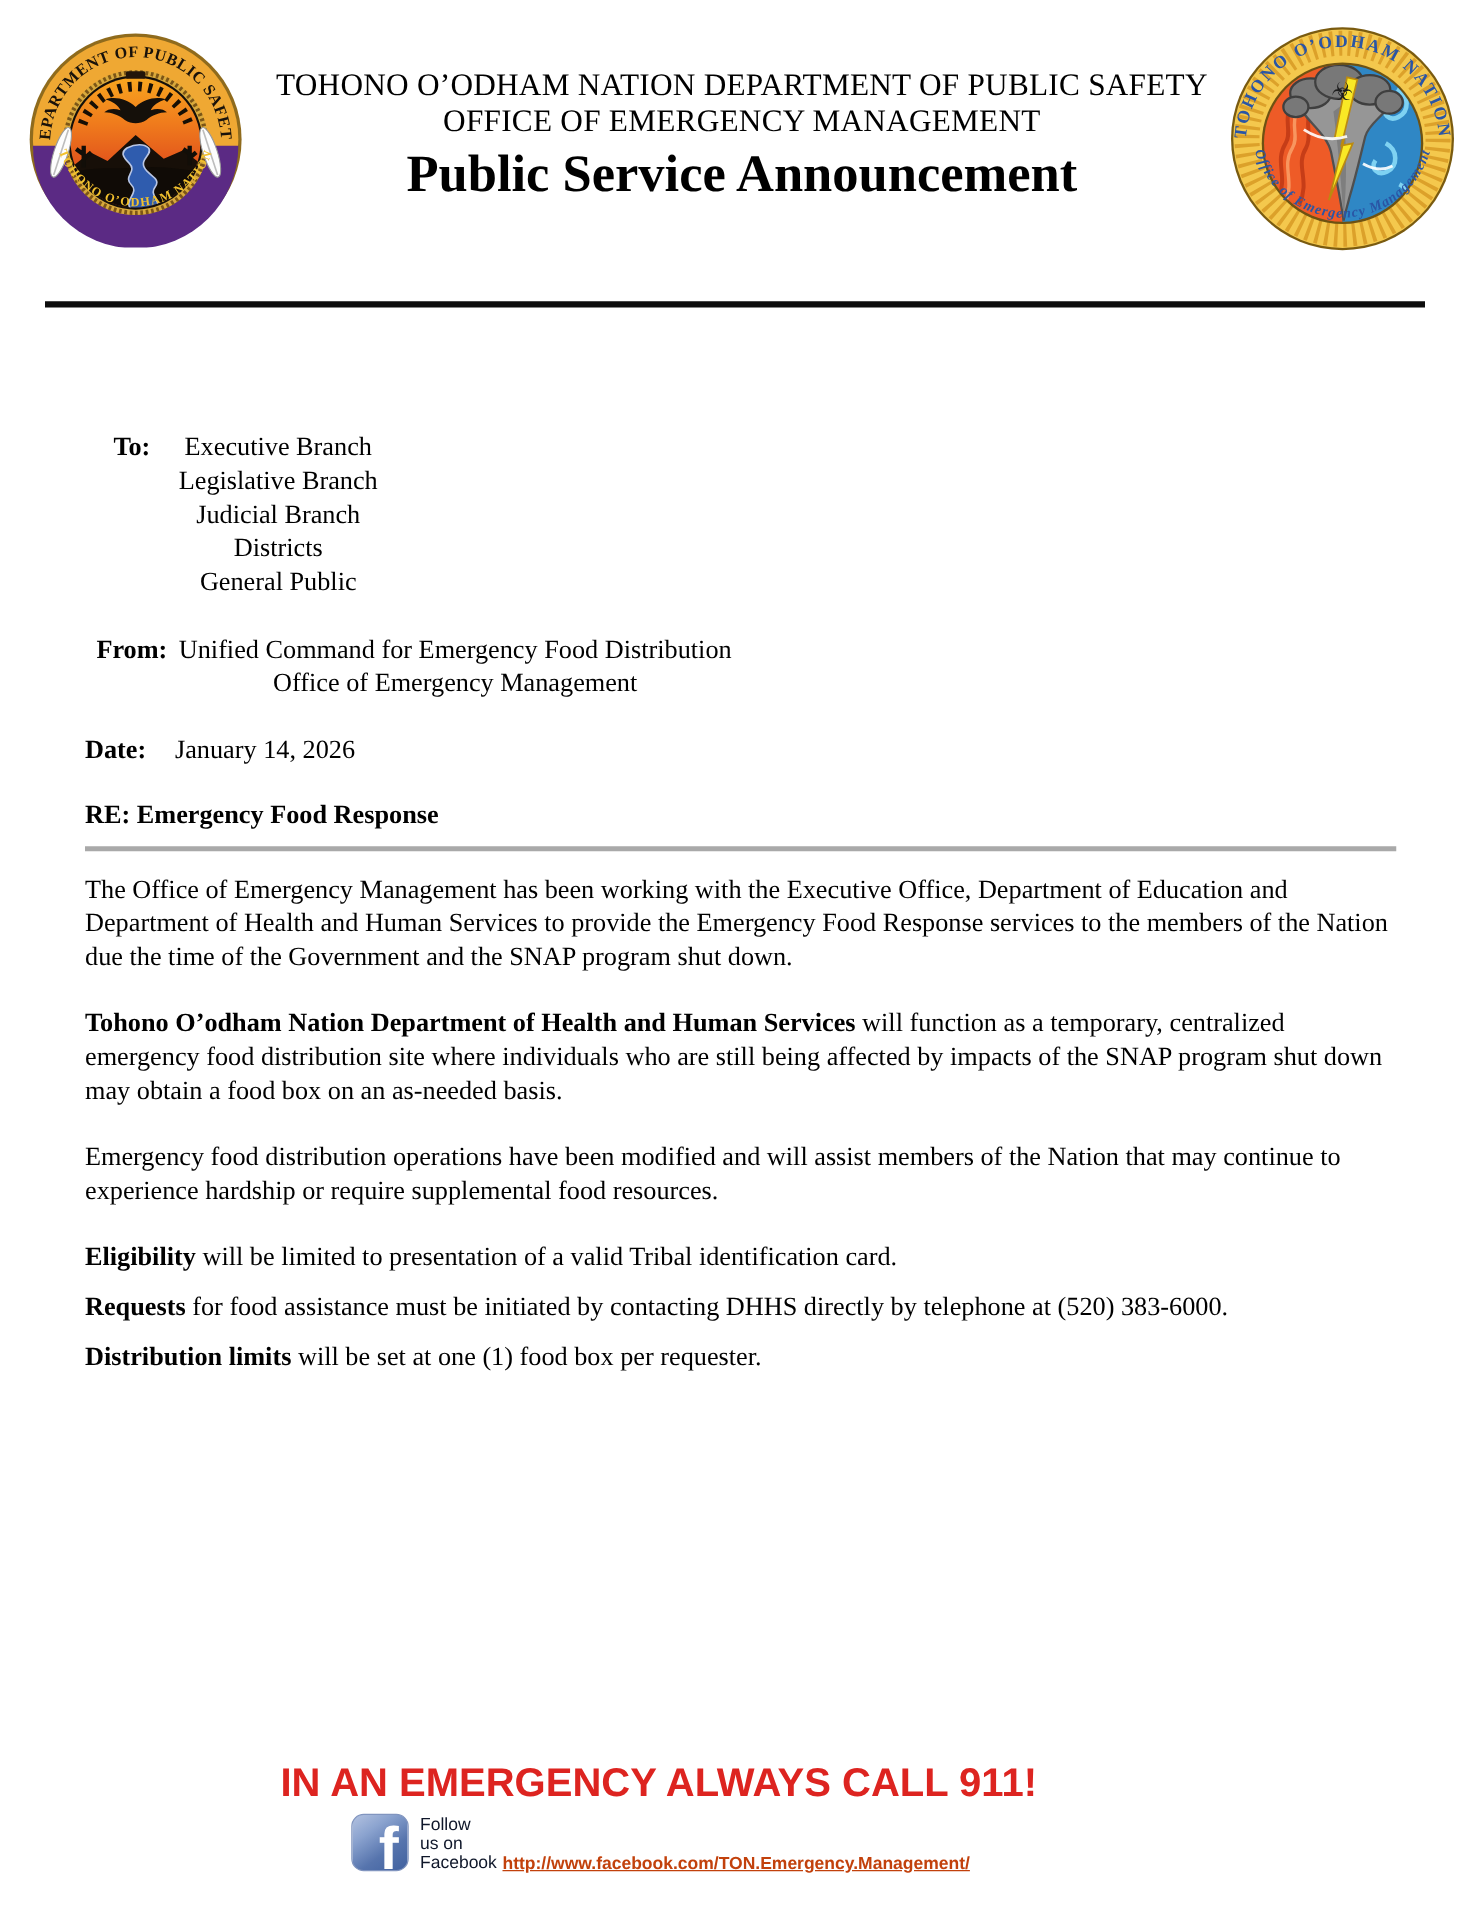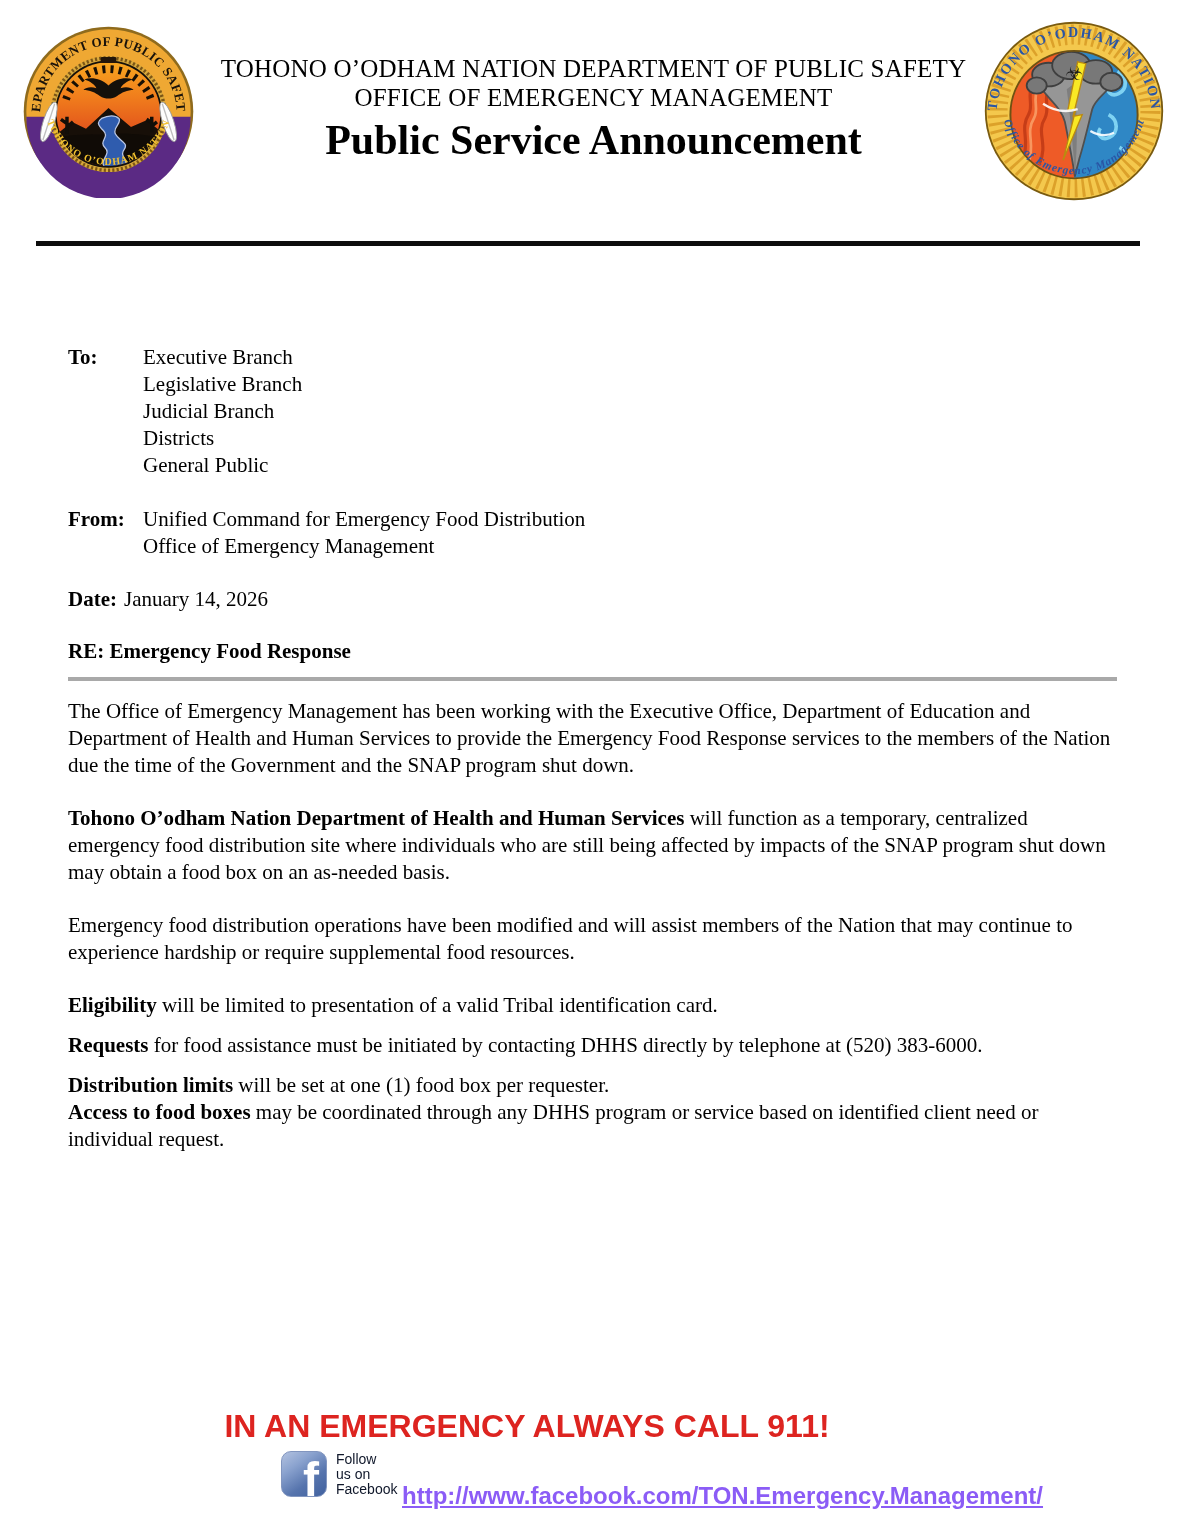--- a/index.html
+++ b/index.html
@@ -9,45 +9,45 @@
   
   .logo-left{position:absolute;left:22px;top:25px;width:173px;height:173px;}
   .logo-right{position:absolute;left:983px;top:20px;width:182px;height:182px;}
   .header-center{position:absolute;left:195px;right:195px;top:54px;text-align:center;}
   .org-line{font-weight:normal;font-size:25px;line-height:29px;letter-spacing:0.2px;}
   .doc-title{font-weight:bold;font-size:42px;line-height:48px;margin-top:4px;}
   .rule-black{position:absolute;left:36px;top:241px;width:1104px;height:5px;background:#0d0d0d;}
 
   
   .memo{position:absolute;left:68px;top:344px;width:1049px;font-size:21px;line-height:27px;}
-  .row{display:flex;}
+  .row{display:flex;text-align:center;}
   .lbl{font-weight:bold;flex:0 0 75px;width:75px;}
   .block-gap{margin-top:27px;}
   .date-line{margin-top:26px;}
-  .lbl-inline{font-weight:bold;margin-right:7px;}
+  .lbl-inline{font-weight:bold;margin-right:23px;}
   .re-line{font-weight:bold;margin-top:25px;}
   hr.divider{border:none;height:4px;background:#a9a9a9;margin:12px 0 17px 0;}
   .memo p{margin:0;}
   .memo p.gap{margin-top:26px;}
   .memo p.gap-sm{margin-top:13px;}
   .memo b{font-weight:bold;}
   .memo i{font-style:italic;}
 
   
   .footer-emergency{position:absolute;left:0;top:1408px;width:1054px;text-align:center;
       font-family:"Liberation Sans",sans-serif;font-weight:bold;font-size:32px;color:#dd2420;}
   .fb-icon{position:absolute;left:281px;top:1451px;width:46px;height:46px;border-radius:10px;
       background:linear-gradient(145deg,#b3c2e0 0%,#8ba3cf 30%,#5674ad 65%,#40619f 100%);
       border:1px solid #8195bf;overflow:hidden;box-sizing:border-box;}
   .fb-icon span{position:absolute;right:7px;bottom:-11px;
       font-family:"Liberation Sans",sans-serif;font-weight:bold;font-size:48px;color:#fff;}
   .fb-caption{position:absolute;left:336px;top:1452px;font-family:Liberation Sans, sans-serif;
       font-size:14px;line-height:15px;color:#0f172a;}
   .fb-url{position:absolute;left:402px;top:1482px;font-family:"Liberation Sans",sans-serif;
-      font-weight:bold;font-size:24px;color:#8b5cf6;text-decoration:underline;cursor:pointer;}
+      font-weight:bold;font-size:14px;color:#c2410c;text-decoration:underline;cursor:pointer;}
 </style>
 </head>
 <body>
 
 <div class="page">
 
   <svg class="logo-left" viewBox="0 0 200 200">
     <defs>
       <linearGradient id="skyGrad" x1="0" y1="0" x2="0" y2="1">
         <stop offset="0" stop-color="#f8a81f"></stop>
@@ -181,21 +181,20 @@
 
     <p class="gap"><span>Emergency food distribution operations have been modified and will assist members of the Nation that may continue to experience hardship or require supplemental food resources.</span></p>
 
     <p class="gap"><b>Eligibility</b><span> will be limited to presentation of a valid Tribal identification card.</span></p>
 
     <p class="gap-sm"><b>Requests</b><span> for food assistance must be initiated by contacting DHHS directly by telephone at (520) 383-6000.</span></p>
 
     <p class="gap-sm"><b>Distribution limits</b><span> will be set at one (1) food box per requester.</span></p>
 
 
-    <p><b>Access to food boxes</b><span> may be coordinated through any DHHS program or service based on identified client need or individual request.</span></p>
 
   </div>
 
   <div class="footer-emergency">IN AN EMERGENCY ALWAYS CALL 911!</div>
 
   <div class="fb-icon">
     <span>f</span>
   </div>
 
   <div class="fb-caption">

